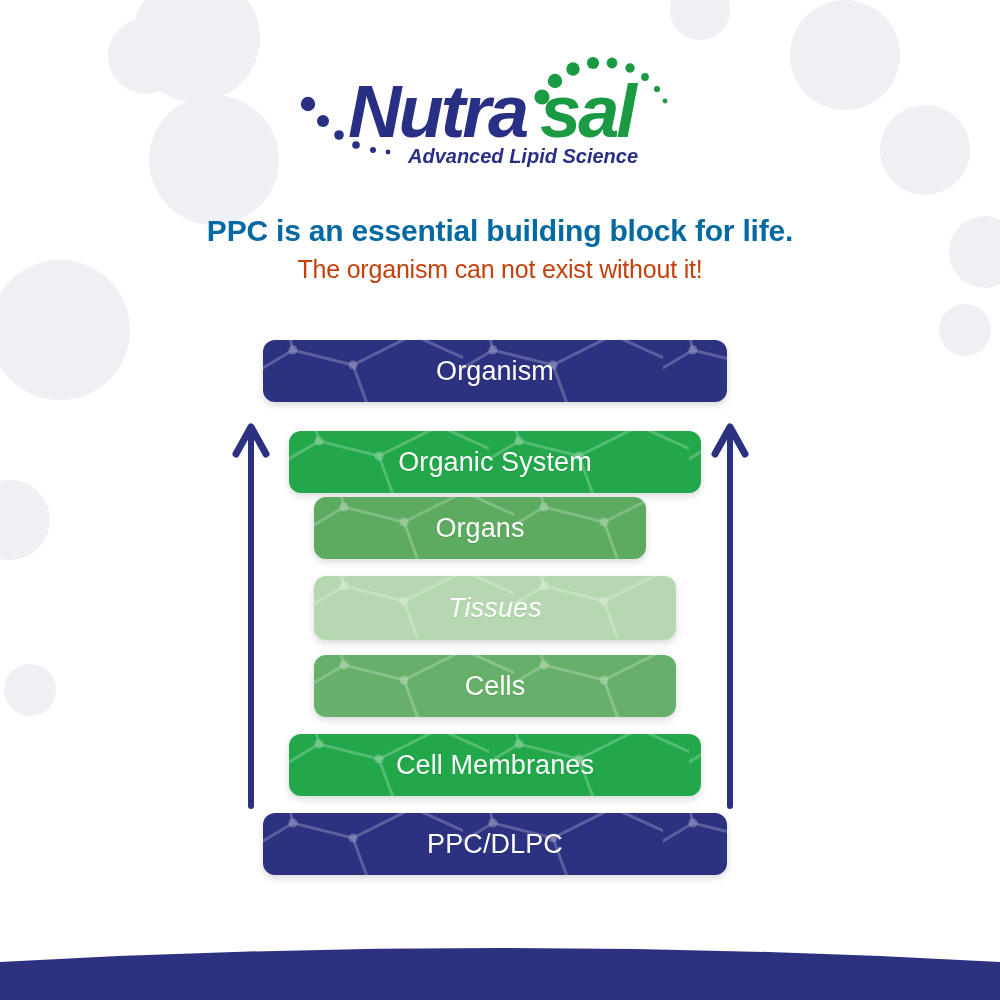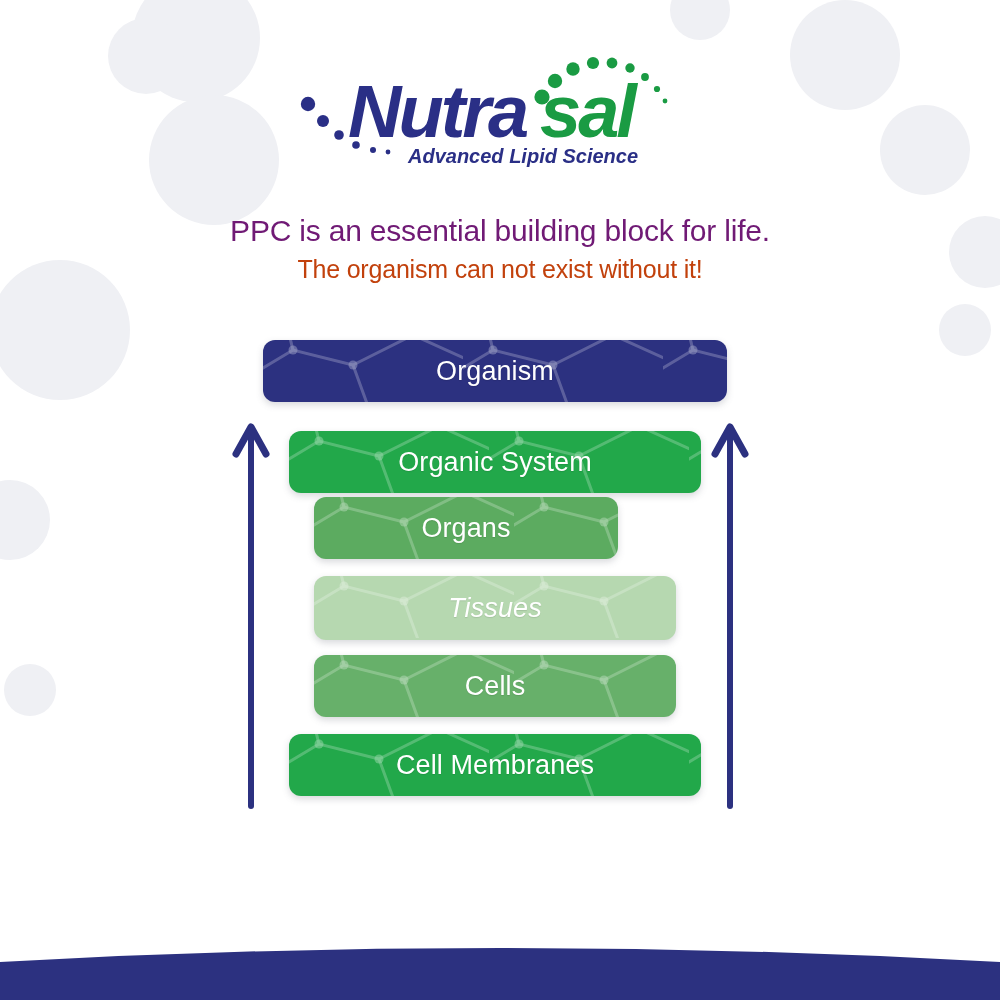--- a/index.html
+++ b/index.html
@@ -48,22 +48,22 @@
   #headline-block {
     position: absolute;
     left: 0;
     top: 212px;
     width: 1000px;
     text-align: center;
     z-index: 4;
   }
   #headline-1 {
     font-size: 30px;
-    font-weight: normal;
-    color: #701a75;
+    font-weight: bold;
+    color: #0369a1;
     letter-spacing: -0.2px;
     line-height: 38px;
     white-space: nowrap;
   }
   #headline-2 {
     font-size: 25px;
     font-weight: normal;
     color: #c2410c;
     letter-spacing: -0.2px;
     line-height: 38px;
@@ -211,21 +211,21 @@
       <span class="tier-label">Organism</span>
     </div>
 
     <div class="tier" style="left:289px; top:431px; width:412px; height:62px; background:#22a84a;">
       <svg class="tier-pattern" width="412" height="62">
           <rect width="412" height="62" fill="url(#molnet)"></rect>
         </svg>
       <span class="tier-label">Organic System</span>
     </div>
 
-    <div class="tier" style="left:314px; top:497px; width:304px; height:62px; background:#5cab60;">
+    <div class="tier" style="left:314px; top:497px; width:332px; height:62px; background:#5cab60;">
       <svg class="tier-pattern" width="362" height="62">
           <rect width="362" height="62" fill="url(#molnet)"></rect>
         </svg>
       <span class="tier-label">Organs</span>
     </div>
 
     <div class="tier" style="left:314px; top:576px; width:362px; height:64px; background:#b6d8b0;font-style:italic;">
       <svg class="tier-pattern" width="362" height="62">
           <rect width="362" height="62" fill="url(#molnet)"></rect>
         </svg>
@@ -239,20 +239,26 @@
       <span class="tier-label">Cells</span>
     </div>
 
     <div class="tier" style="left:289px; top:734px; width:412px; height:62px; background:#22a84a;">
       <svg class="tier-pattern" width="412" height="62">
           <rect width="412" height="62" fill="url(#molnet)"></rect>
         </svg>
       <span class="tier-label">Cell Membranes</span>
     </div>
 
+    <div class="tier" style="left:263px; top:813px; width:464px; height:62px; background:#2c3180;">
+      <svg class="tier-pattern" width="464" height="62">
+          <rect width="464" height="62" fill="url(#molnet)"></rect>
+        </svg>
+      <span class="tier-label">PPC/DLPC</span>
+    </div>
 
     <svg class="side-arrow" style="left:231px; top:418px;" width="40" height="392" viewBox="0 0 40 392">
       <line x1="20" y1="388" x2="20" y2="16" stroke="#2c3180" stroke-width="6" stroke-linecap="round"></line>
       <path d="M5 36 L20 9 L35 36" fill="none" stroke="#2c3180" stroke-width="7" stroke-linecap="round" stroke-linejoin="round"></path>
     </svg>
 
     <svg class="side-arrow" style="left:710px; top:418px;" width="40" height="392" viewBox="0 0 40 392">
       <line x1="20" y1="388" x2="20" y2="16" stroke="#2c3180" stroke-width="6" stroke-linecap="round"></line>
       <path d="M5 36 L20 9 L35 36" fill="none" stroke="#2c3180" stroke-width="7" stroke-linecap="round" stroke-linejoin="round"></path>
     </svg>

